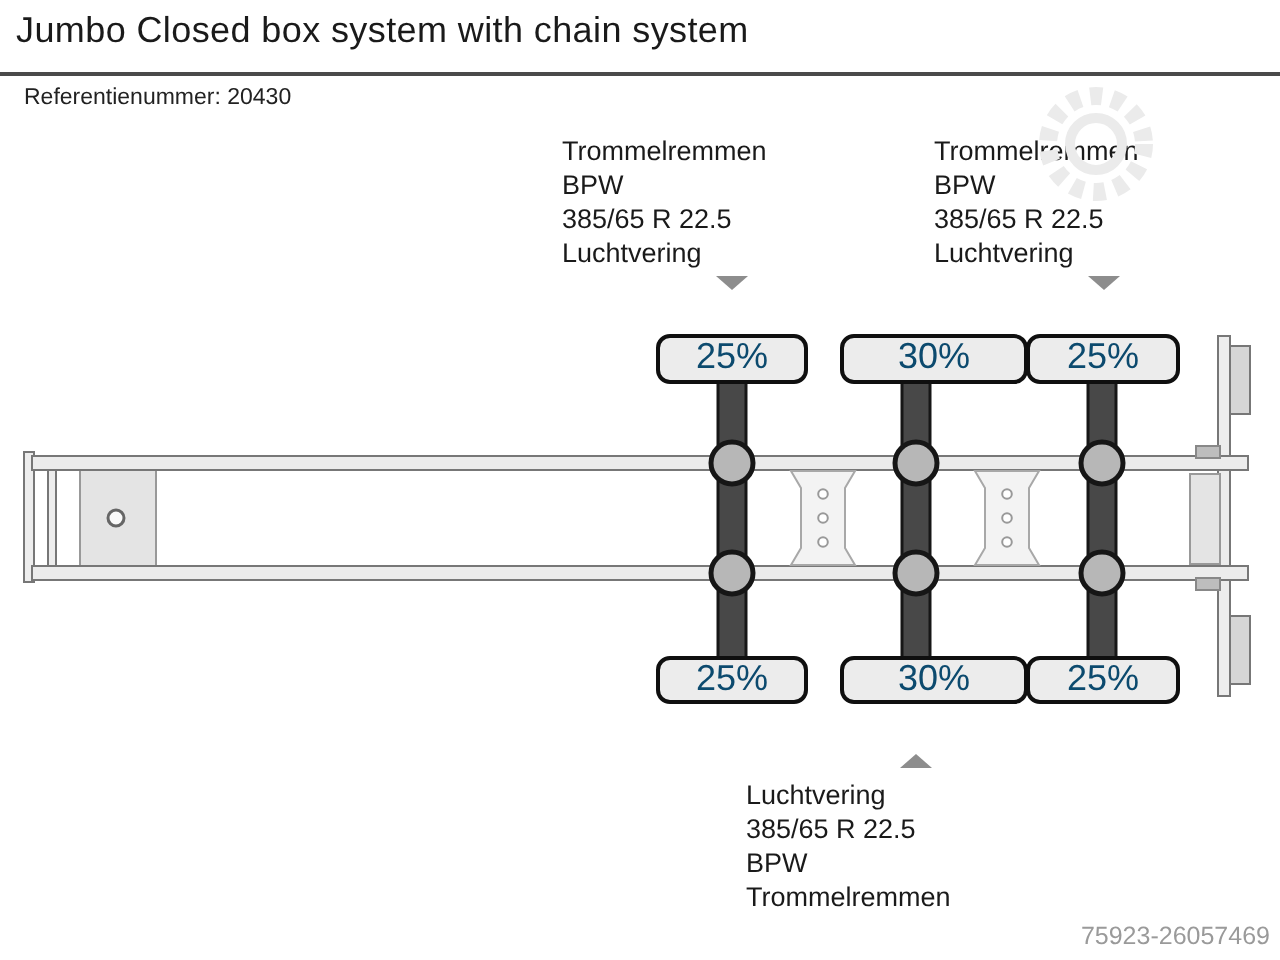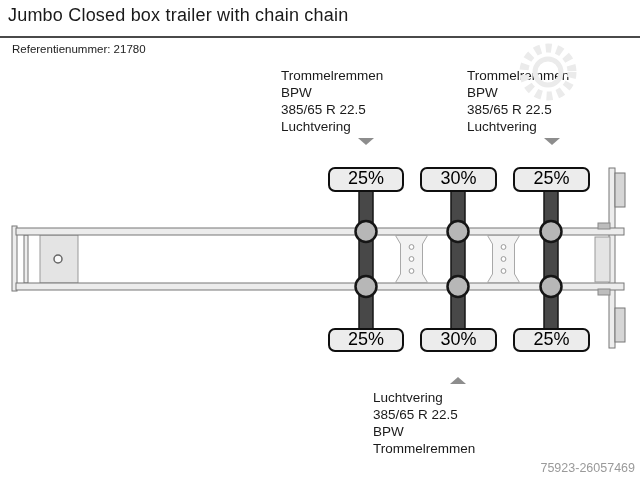--- a/index.html
+++ b/index.html
@@ -62,42 +62,42 @@
   .hub{fill:var(--hub_fill,#b7b7b7);stroke:#161616;stroke-width:2.5;}
   .wm-teeth{fill:none;stroke:var(--watermark,#ebebeb);stroke-width:9;stroke-dasharray:6 5;}
   .wm-ring{fill:none;stroke:var(--watermark,#ebebeb);stroke-width:5;}
 
   
   .pct{
     position:absolute;box-sizing:border-box;height:25px;
     background:var(--box_fill,#ececec);
     border:2.5px solid var(--box_border,#0f0f0f);
     border-radius:7px;
-    font-size:18px;color:#000000;text-align:center;line-height:19px;
+    font-size:18px;color:#0c4a6e;text-align:center;line-height:19px;
   }
   .pct-b{height:24px;line-height:18px;}
   .p1{left:328px;width:76px;}
-  .p2{left:420px;width:77px;}
+  .p2{left:420px;width:94px;}
   .p3{left:513px;width:77px;}
   .row-top{top:167px;}
   .row-bottom{top:328px;}
 
   .listing-id{
     position:absolute;right:5px;top:461px;
     font-size:12.5px;color:var(--muted_text,#9a9a9a);
   }
 </style>
 </head>
 <body>
 
 <div class="stage">
 
-  <h1 class="title">Jumbo Closed box trailer with chain chain</h1>
+  <h1 class="title">Jumbo Closed box system with chain system</h1>
   <div class="rule"></div>
-  <div class="ref">Referentienummer: 21780</div>
+  <div class="ref">Referentienummer: 20430</div>
 
   <div class="spec spec-front">
     <span>Trommelremmen</span>
     <span>BPW</span>
     <span>385/65 R 22.5</span>
     <span>Luchtvering</span>
   </div>
   <div class="tri tri-down tri-front"></div>
 
   <div class="spec spec-rear">

